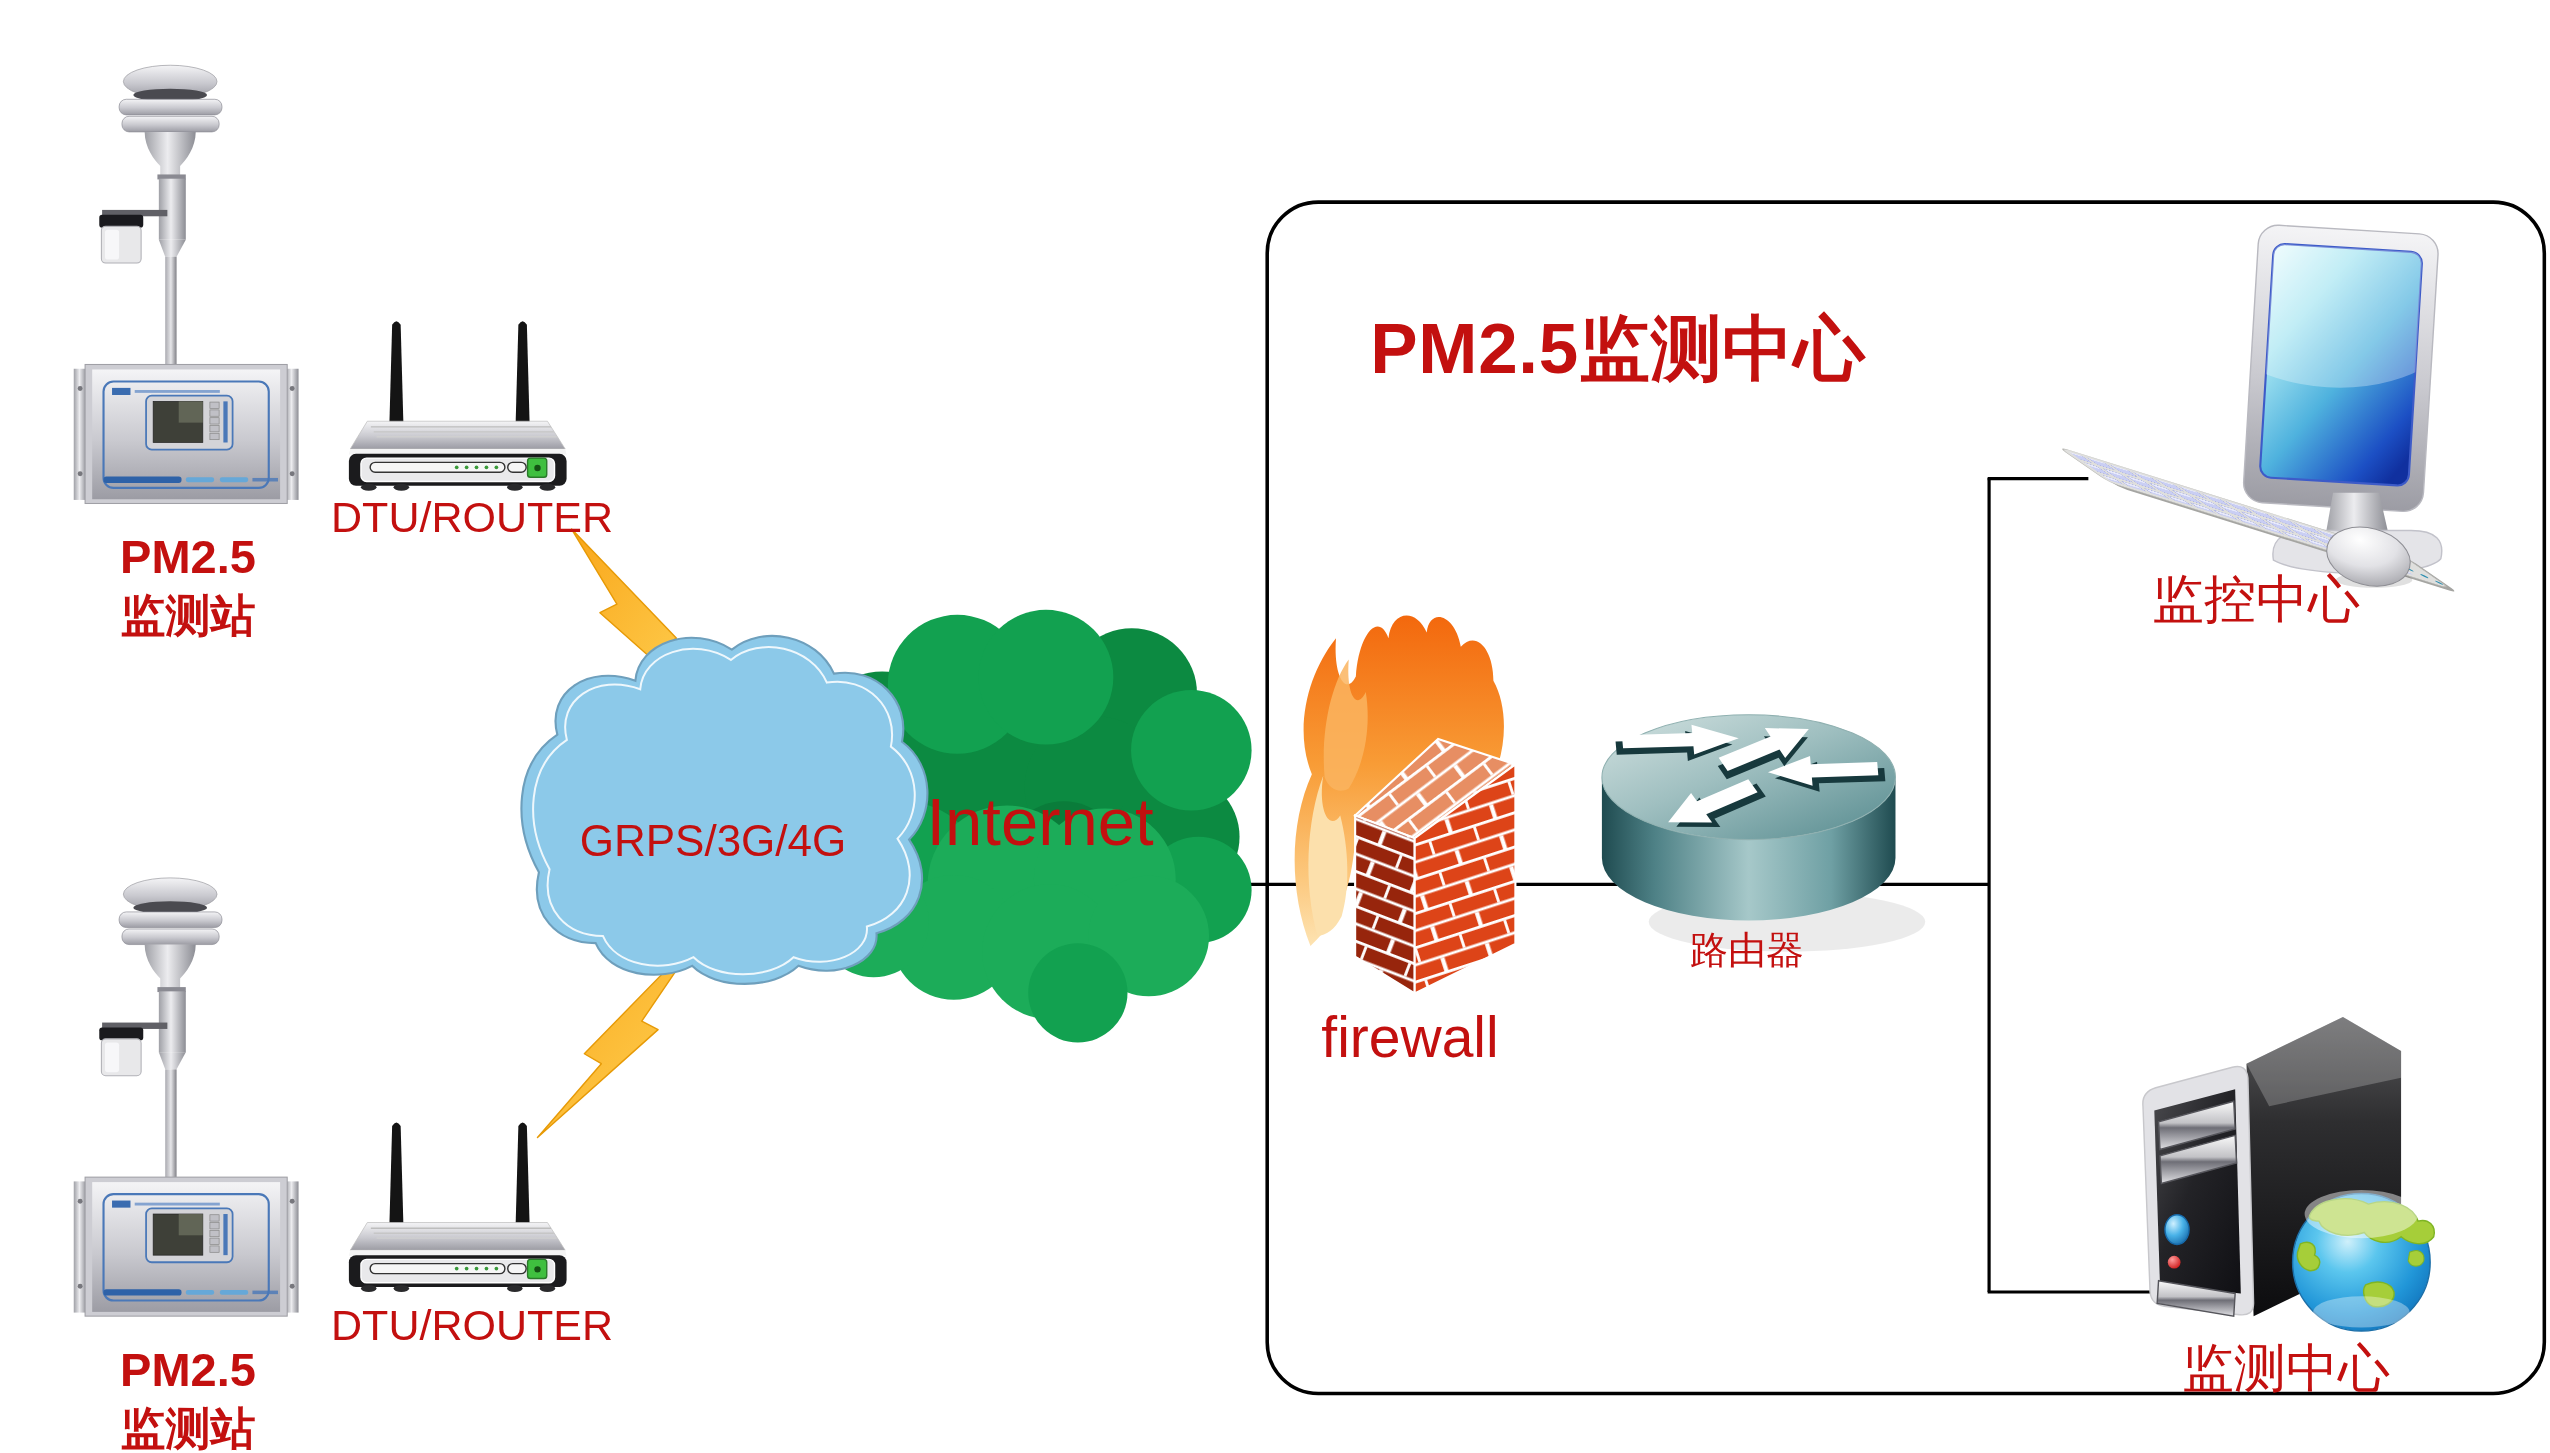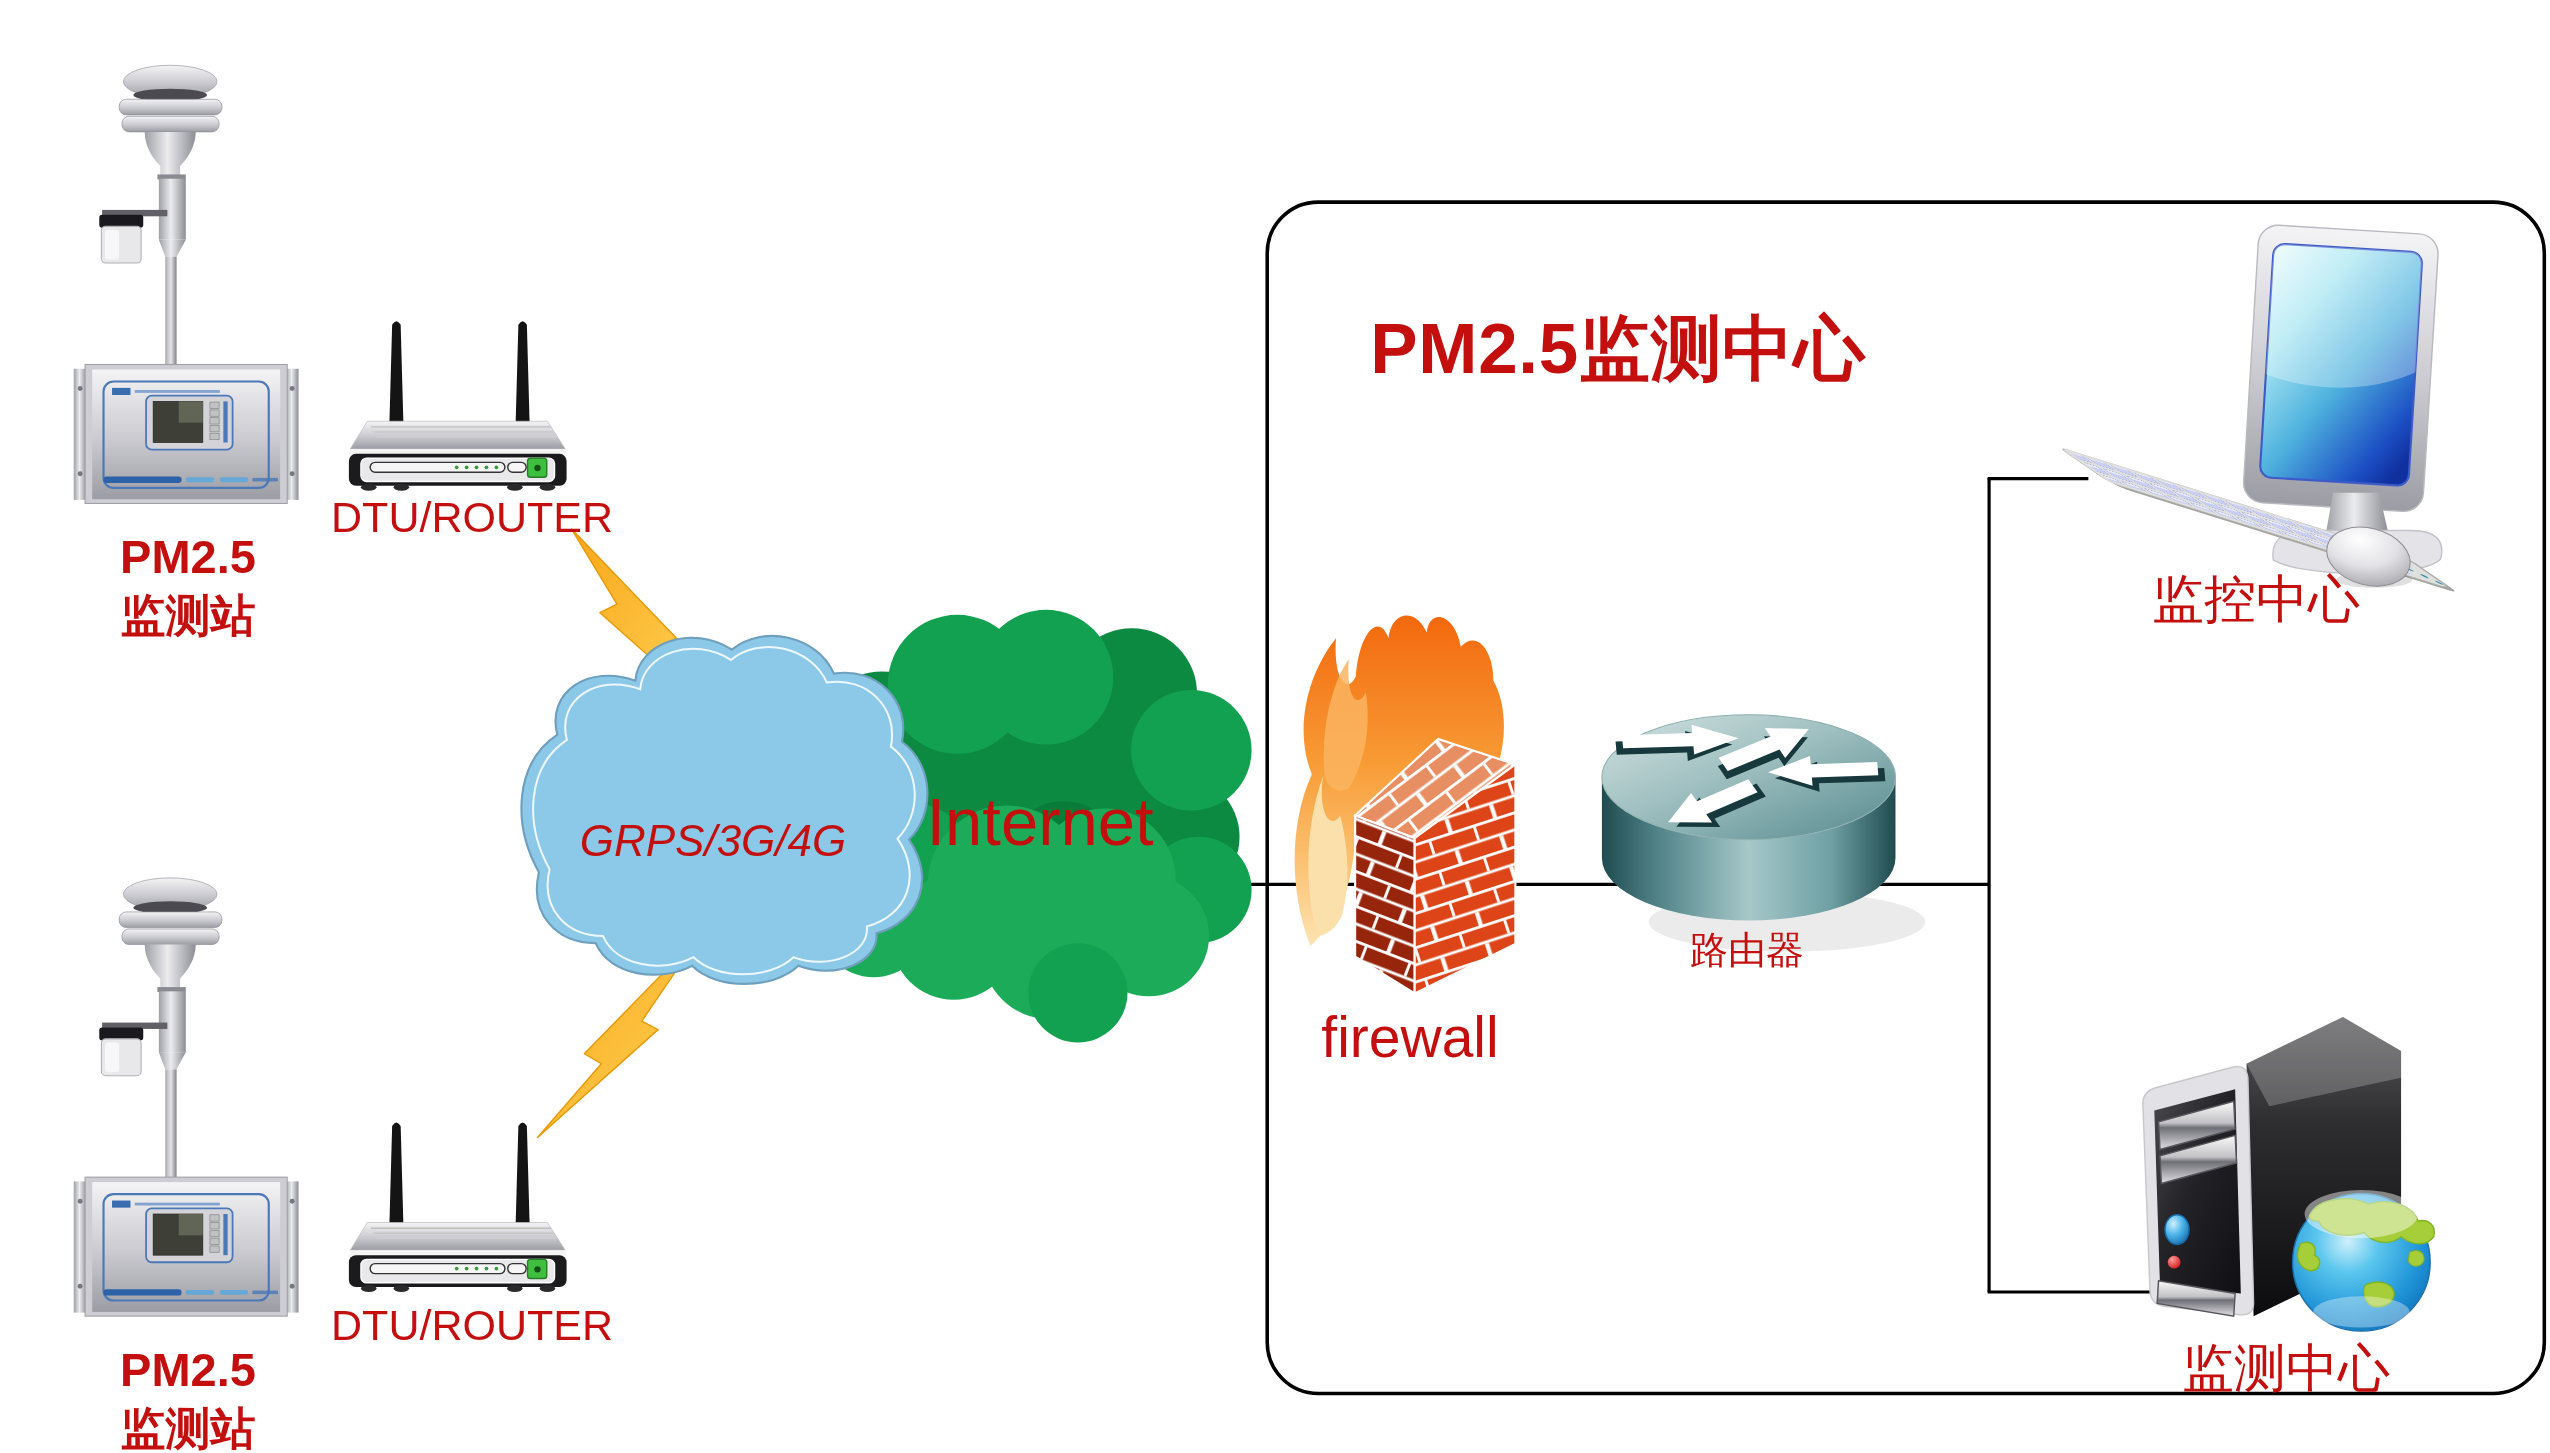--- a/index.html
+++ b/index.html
@@ -347,21 +347,21 @@
 <div class="lbl sans bold" style="left:188px;top:556px;font-size:47px;">PM2.5</div>
 <div class="lbl serif bold" style="left:188px;top:616px;font-size:45px;">监测站</div>
 
 <div class="lbl sans" style="left:472px;top:517px;font-size:43px;">DTU/ROUTER</div>
 
 <div class="lbl sans bold" style="left:188px;top:1369px;font-size:47px;">PM2.5</div>
 <div class="lbl serif bold" style="left:188px;top:1429px;font-size:45px;">监测站</div>
 
 <div class="lbl sans" style="left:472px;top:1325px;font-size:43px;">DTU/ROUTER</div>
 
-<div class="lbl sans" style="left:713px;top:841px;font-size:44px;font-style:italic;">GRPS/3G/4G</div>
+<div class="lbl sans" style="left:713px;top:841px;font-size:44px;">GRPS/3G/4G</div>
 
 <div class="lbl sans" style="left:1040px;top:821px;font-size:67px;">Internet</div>
 
 <div class="title" style="left:1618px;top:349px;">
   <span class="sans">PM2.5</span><span class="serif">监测中心</span>
 </div>
 
 <div class="lbl sans" style="left:1410px;top:1037px;font-size:57px;">firewall</div>
 
 <div class="lbl serif" style="left:1747px;top:950px;font-size:38px;">路由器</div>

